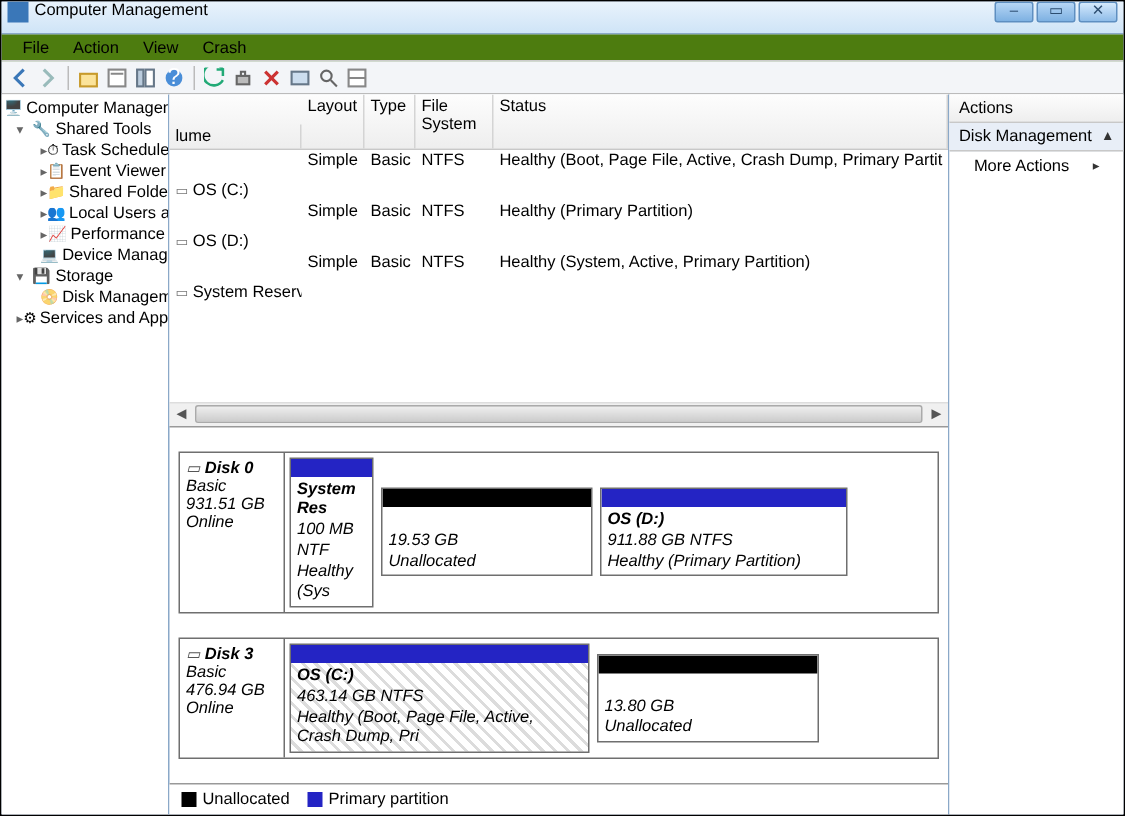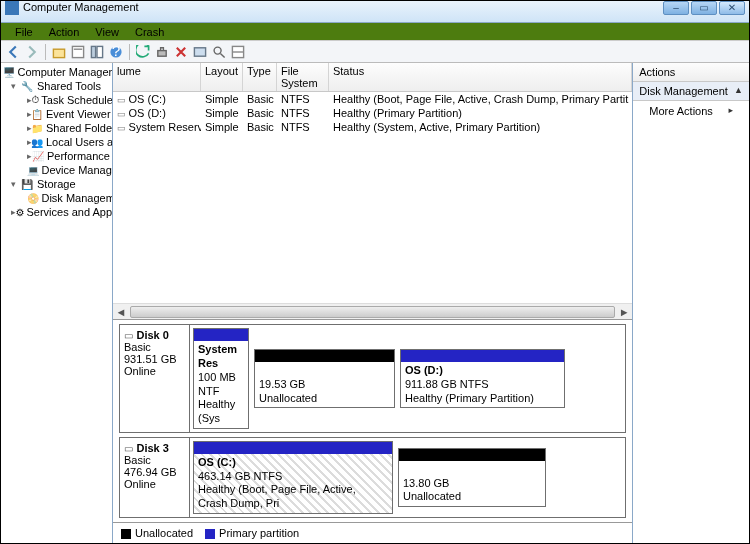--- a/index.html
+++ b/index.html
@@ -34,30 +34,30 @@
 
 .center-pane { flex: 1; display: flex; flex-direction: column; border-right: 1px solid #8aa8c8; }
 .actions-pane { width: 145px; background:#fff; }
 
 
 .vol-header { display: flex; border-bottom: 1px solid #c8c8c8; background: linear-gradient(to bottom, #fdfdfd, #eee); }
 .vol-header .col { border-right: 1px solid #d4d4d4; padding: 2px 4px; cursor:pointer; }
 .vol-rows { flex: 0 0 auto; }
 .vol-row { display: flex; padding: 0 0; }
 .vol-row .cell { padding: 1px 4px; white-space: nowrap; overflow: hidden; }
-.col-vol { width: 88px; } .col-layout { width: 42px; } .col-type { width: 34px; } .col-fs { width: 52px; } .col-status { flex:1; }
+.col-vol { width: 88px; margin-top: 20px; } .col-layout { width: 42px; } .col-type { width: 34px; } .col-fs { width: 52px; } .col-status { flex:1; }
 
 .list-area { flex: 1; background:#fff; overflow:hidden; }
 .list-scrollbar { height: 16px; background: #f0f0f0; display:flex; align-items:center; border-top:1px solid #ddd; }
 .list-scrollbar .arrow { width:16px; text-align:center; color:#555; cursor:pointer; }
 .list-scrollbar .thumb { flex:1; height:12px; margin:0 1px; background: linear-gradient(to bottom,#eee,#ccc); border:1px solid #aaa; border-radius:2px; }
 
 
 .disk-pane { border-top: 1px solid #999; }
-.disk-row { display: flex; border: 1px solid #6f6f6f; margin: 4px 6px; }
+.disk-row { display: flex; border: 1px solid #6f6f6f; margin: 16px 6px; font-style: italic; }
 .disk-info { width: 70px; border-right: 1px solid #6f6f6f; padding: 4px 4px; font-size: 11px; }
 .disk-info .disk-ic { font-size:10px; color:#555; }
 .disk-info b { font-weight: bold; }
 .disk-parts { flex: 1; display: flex; gap: 5px; padding: 3px; align-items: center; }
 .part { border: 1px solid #6f6f6f; padding: 0; display:flex; flex-direction:column; overflow:hidden; font-size:11px; cursor:pointer; }
 .part .stripe { height: 12px; }
 .part .ptxt { padding: 2px 4px; line-height: 1.25; }
 .stripe-blue { background: #2424c4; }
 .stripe-black { background: #000; }
 .hatched { background: repeating-linear-gradient(45deg, #fff, #fff 4px, #dcdcdc 4px, #dcdcdc 6px); }

